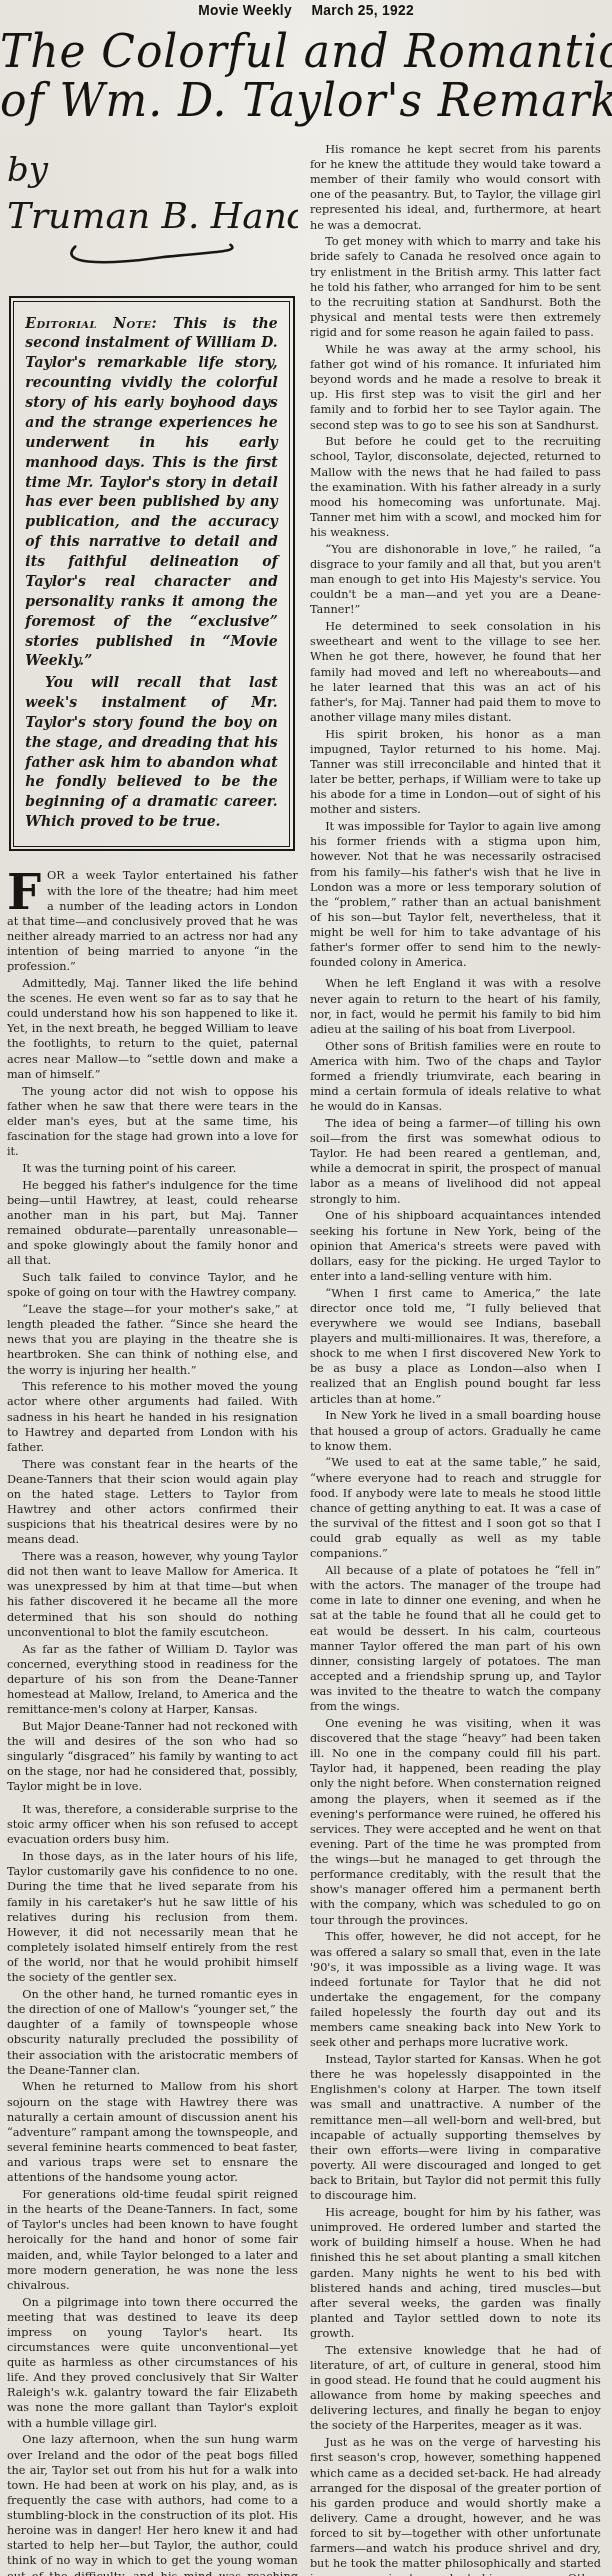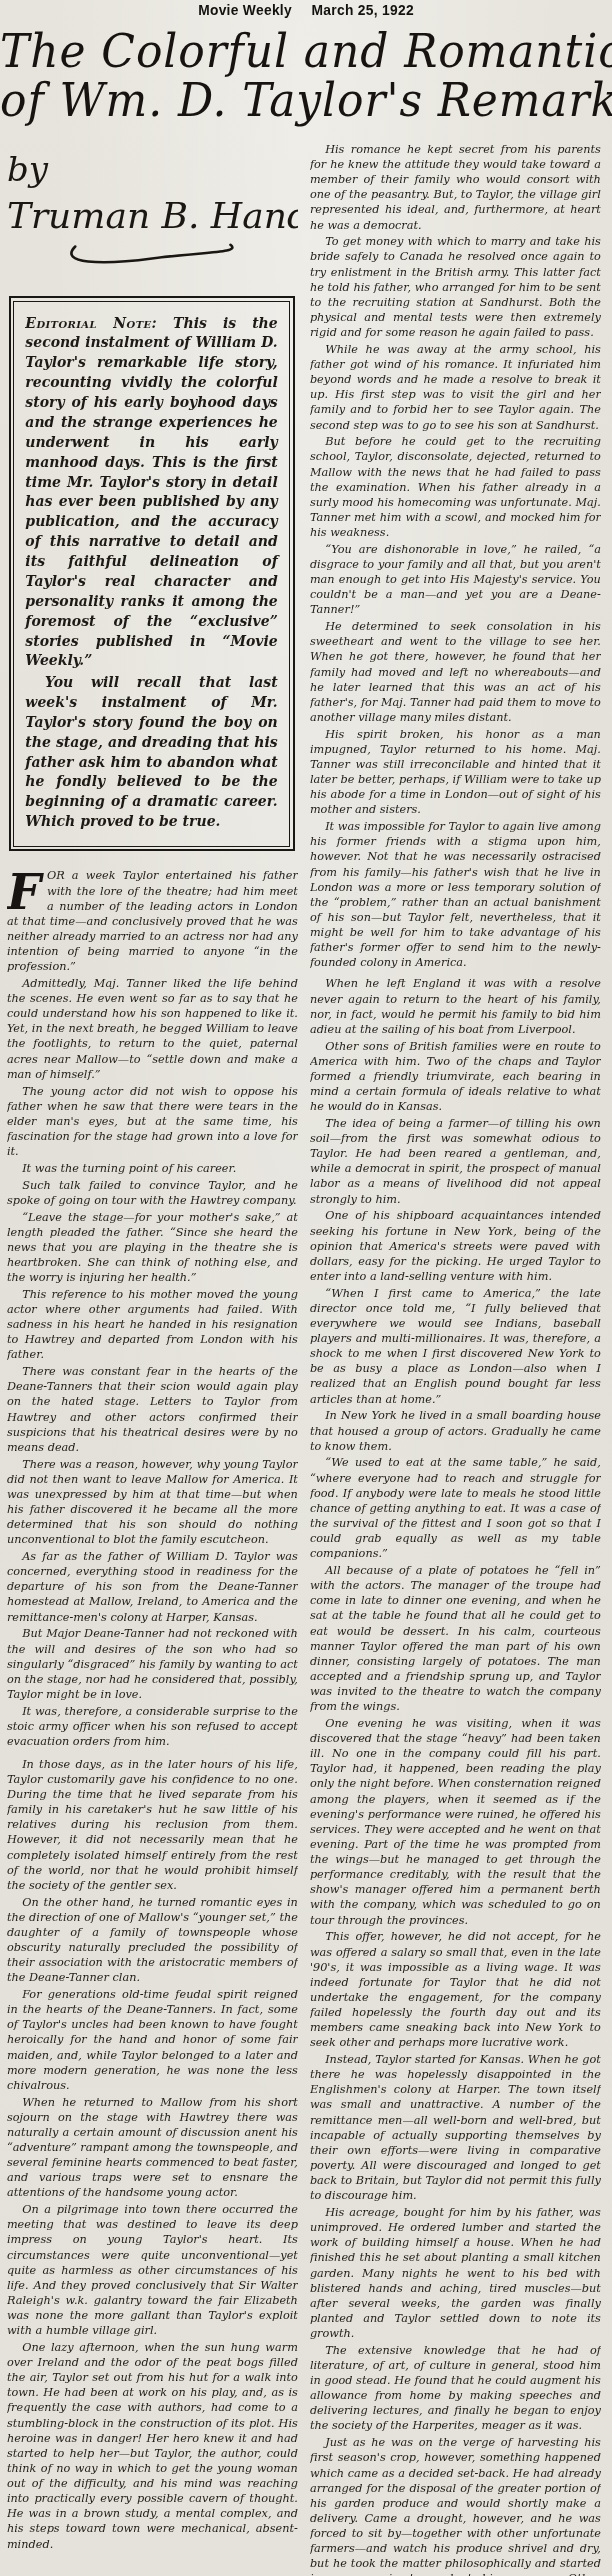--- a/index.html
+++ b/index.html
@@ -83,21 +83,20 @@
   .ed-inner p + p{margin-top:1.7px;text-indent:1.4em;}
   .ed-label{font-style:italic;font-variant:small-caps;letter-spacing:0.4px;}
   
   .article-text p{
     margin:0 0 1.7px 0;
     font-size:11.3px;
     line-height:1.34;
     text-align:justify;
     text-indent:1.35em;
     color:#201d18;
-    font-style:italic;
   }
   .article-text p.dropcap{
     text-indent:0;
     margin-top:1.7px;
   }
   .article-text p.dropcap::first-letter{
     float:left;
     font-size:48px;
     line-height:.8;
     padding:4.3px 6px 0 0;
@@ -139,44 +138,45 @@
           <p><span class="ed-label">Editorial Note:</span> <span>This is the second instalment of William D. Taylor's remarkable life story, recounting vividly the colorful story of his early boyhood days and the strange experiences he underwent in his early manhood days. This is the first time Mr. Taylor's story in detail has ever been published by any publication, and the accuracy of this narrative to detail and its faithful delineation of Taylor's real character and personality ranks it among the foremost of the “exclusive” stories published in “Movie Weekly.”</span></p>
           <p>You will recall that last week's instalment of Mr. Taylor's story found the boy on the stage, and dreading that his father ask him to abandon what he fondly believed to be the beginning of a dramatic career. Which proved to be true.</p>
         </div>
       </div>
 
       <div class="article-text">
           <p class="dropcap">FOR a week Taylor entertained his father with the lore of the theatre; had him meet a number of the leading actors in London at that time—and conclusively proved that he was neither already married to an actress nor had any intention of being married to anyone “in the profession.”</p>
           <p>Admittedly, Maj. Tanner liked the life behind the scenes. He even went so far as to say that he could understand how his son happened to like it. Yet, in the next breath, he begged William to leave the footlights, to return to the quiet, paternal acres near Mallow—to “settle down and make a man of himself.”</p>
           <p>The young actor did not wish to oppose his father when he saw that there were tears in the elder man's eyes, but at the same time, his fascination for the stage had grown into a love for it.</p>
           <p>It was the turning point of his career.</p>
+          <p>He begged his father's indulgence for the time being—until Hawtrey, at least, could rehearse another man in his part, but Maj. Tanner remained obdurate—parentally unreasonable—and spoke glowingly about the family honor and all that.</p>
           <p>Such talk failed to convince Taylor, and he spoke of going on tour with the Hawtrey company.</p>
           <p>“Leave the stage—for your mother's sake,” at length pleaded the father. “Since she heard the news that you are playing in the theatre she is heartbroken. She can think of nothing else, and the worry is injuring her health.”</p>
           <p>This reference to his mother moved the young actor where other arguments had failed. With sadness in his heart he handed in his resignation to Hawtrey and departed from London with his father.</p>
           <p>There was constant fear in the hearts of the Deane-Tanners that their scion would again play on the hated stage. Letters to Taylor from Hawtrey and other actors confirmed their suspicions that his theatrical desires were by no means dead.</p>
           <p>There was a reason, however, why young Taylor did not then want to leave Mallow for America. It was unexpressed by him at that time—but when his father discovered it he became all the more determined that his son should do nothing unconventional to blot the family escutcheon.</p>
           <p>As far as the father of William D. Taylor was concerned, everything stood in readiness for the departure of his son from the Deane-Tanner homestead at Mallow, Ireland, to America and the remittance-men's colony at Harper, Kansas.</p>
           <p>But Major Deane-Tanner had not reckoned with the will and desires of the son who had so singularly “disgraced” his family by wanting to act on the stage, nor had he considered that, possibly, Taylor might be in love.</p>
-          <p>It was, therefore, a considerable surprise to the stoic army officer when his son refused to accept evacuation orders from him.</p>
+          <p>It was, therefore, a considerable surprise to the stoic army officer when his son refused to accept evacuation orders busy him.</p>
           <p>In those days, as in the later hours of his life, Taylor customarily gave his confidence to no one. During the time that he lived separate from his family in his caretaker's hut he saw little of his relatives during his reclusion from them. However, it did not necessarily mean that he completely isolated himself entirely from the rest of the world, nor that he would prohibit himself the society of the gentler sex.</p>
           <p>On the other hand, he turned romantic eyes in the direction of one of Mallow's “younger set,” the daughter of a family of townspeople whose obscurity naturally precluded the possibility of their association with the aristocratic members of the Deane-Tanner clan.</p>
+          <p>When he returned to Mallow from his short sojourn on the stage with Hawtrey there was naturally a certain amount of discussion anent his “adventure” rampant among the townspeople, and several feminine hearts commenced to beat faster, and various traps were set to ensnare the attentions of the handsome young actor.</p>
           <p>For generations old-time feudal spirit reigned in the hearts of the Deane-Tanners. In fact, some of Taylor's uncles had been known to have fought heroically for the hand and honor of some fair maiden, and, while Taylor belonged to a later and more modern generation, he was none the less chivalrous.</p>
-          <p>When he returned to Mallow from his short sojourn on the stage with Hawtrey there was naturally a certain amount of discussion anent his “adventure” rampant among the townspeople, and several feminine hearts commenced to beat faster, and various traps were set to ensnare the attentions of the handsome young actor.</p>
           <p>On a pilgrimage into town there occurred the meeting that was destined to leave its deep impress on young Taylor's heart. Its circumstances were quite unconventional—yet quite as harmless as other circumstances of his life. And they proved conclusively that Sir Walter Raleigh's w.k. galantry toward the fair Elizabeth was none the more gallant than Taylor's exploit with a humble village girl.</p>
           <p>One lazy afternoon, when the sun hung warm over Ireland and the odor of the peat bogs filled the air, Taylor set out from his hut for a walk into town. He had been at work on his play, and, as is frequently the case with authors, had come to a stumbling-block in the construction of its plot. His heroine was in danger! Her hero knew it and had started to help her—but Taylor, the author, could think of no way in which to get the young woman out of the difficulty, and his mind was reaching into practically every possible cavern of thought. He was in a brown study, a mental complex, and his steps toward town were mechanical, absent-minded.</p>
         </div>
 
     </div>
 
     <div class="col col-right">
       <div class="article-text">
           <p>His romance he kept secret from his parents for he knew the attitude they would take toward a member of their family who would consort with one of the peasantry. But, to Taylor, the village girl represented his ideal, and, furthermore, at heart he was a democrat.</p>
           <p>To get money with which to marry and take his bride safely to Canada he resolved once again to try enlistment in the British army. This latter fact he told his father, who arranged for him to be sent to the recruiting station at Sandhurst. Both the physical and mental tests were then extremely rigid and for some reason he again failed to pass.</p>
           <p>While he was away at the army school, his father got wind of his romance. It infuriated him beyond words and he made a resolve to break it up. His first step was to visit the girl and her family and to forbid her to see Taylor again. The second step was to go to see his son at Sandhurst.</p>
-          <p>But before he could get to the recruiting school, Taylor, disconsolate, dejected, returned to Mallow with the news that he had failed to pass the examination. When his father already in a surly mood his homecoming was unfortunate. Maj. Tanner met him with a scowl, and mocked him for his weakness.</p>
+          <p>But before he could get to the recruiting school, Taylor, disconsolate, dejected, returned to Mallow with the news that he had failed to pass the examination. With his father already in a surly mood his homecoming was unfortunate. Maj. Tanner met him with a scowl, and mocked him for his weakness.</p>
           <p>“You are dishonorable in love,” he railed, “a disgrace to your family and all that, but you aren't man enough to get into His Majesty's service. You couldn't be a man—and yet you are a Deane-Tanner!”</p>
           <p>He determined to seek consolation in his sweetheart and went to the village to see her. When he got there, however, he found that her family had moved and left no whereabouts—and he later learned that this was an act of his father's, for Maj. Tanner had paid them to move to another village many miles distant.</p>
           <p>His spirit broken, his honor as a man impugned, Taylor returned to his home. Maj. Tanner was still irreconcilable and hinted that it later be better, perhaps, if William were to take up his abode for a time in London—out of sight of his mother and sisters.</p>
           <p>It was impossible for Taylor to again live among his former friends with a stigma upon him, however. Not that he was necessarily ostracised from his family—his father's wish that he live in London was a more or less temporary solution of the “problem,” rather than an actual banishment of his son—but Taylor felt, nevertheless, that it might be well for him to take advantage of his father's former offer to send him to the newly-founded colony in America.</p>
           <p>When he left England it was with a resolve never again to return to the heart of his family, nor, in fact, would he permit his family to bid him adieu at the sailing of his boat from Liverpool.</p>
           <p>Other sons of British families were en route to America with him. Two of the chaps and Taylor formed a friendly triumvirate, each bearing in mind a certain formula of ideals relative to what he would do in Kansas.</p>
           <p>The idea of being a farmer—of tilling his own soil—from the first was somewhat odious to Taylor. He had been reared a gentleman, and, while a democrat in spirit, the prospect of manual labor as a means of livelihood did not appeal strongly to him.</p>
           <p>One of his shipboard acquaintances intended seeking his fortune in New York, being of the opinion that America's streets were paved with dollars, easy for the picking. He urged Taylor to enter into a land-selling venture with him.</p>
           <p>“When I first came to America,” the late director once told me, “I fully believed that everywhere we would see Indians, baseball players and multi-millionaires. It was, therefore, a shock to me when I first discovered New York to be as busy a place as London—also when I realized that an English pound bought far less articles than at home.”</p>
           <p>In New York he lived in a small boarding house that housed a group of actors. Gradually he came to know them.</p>

